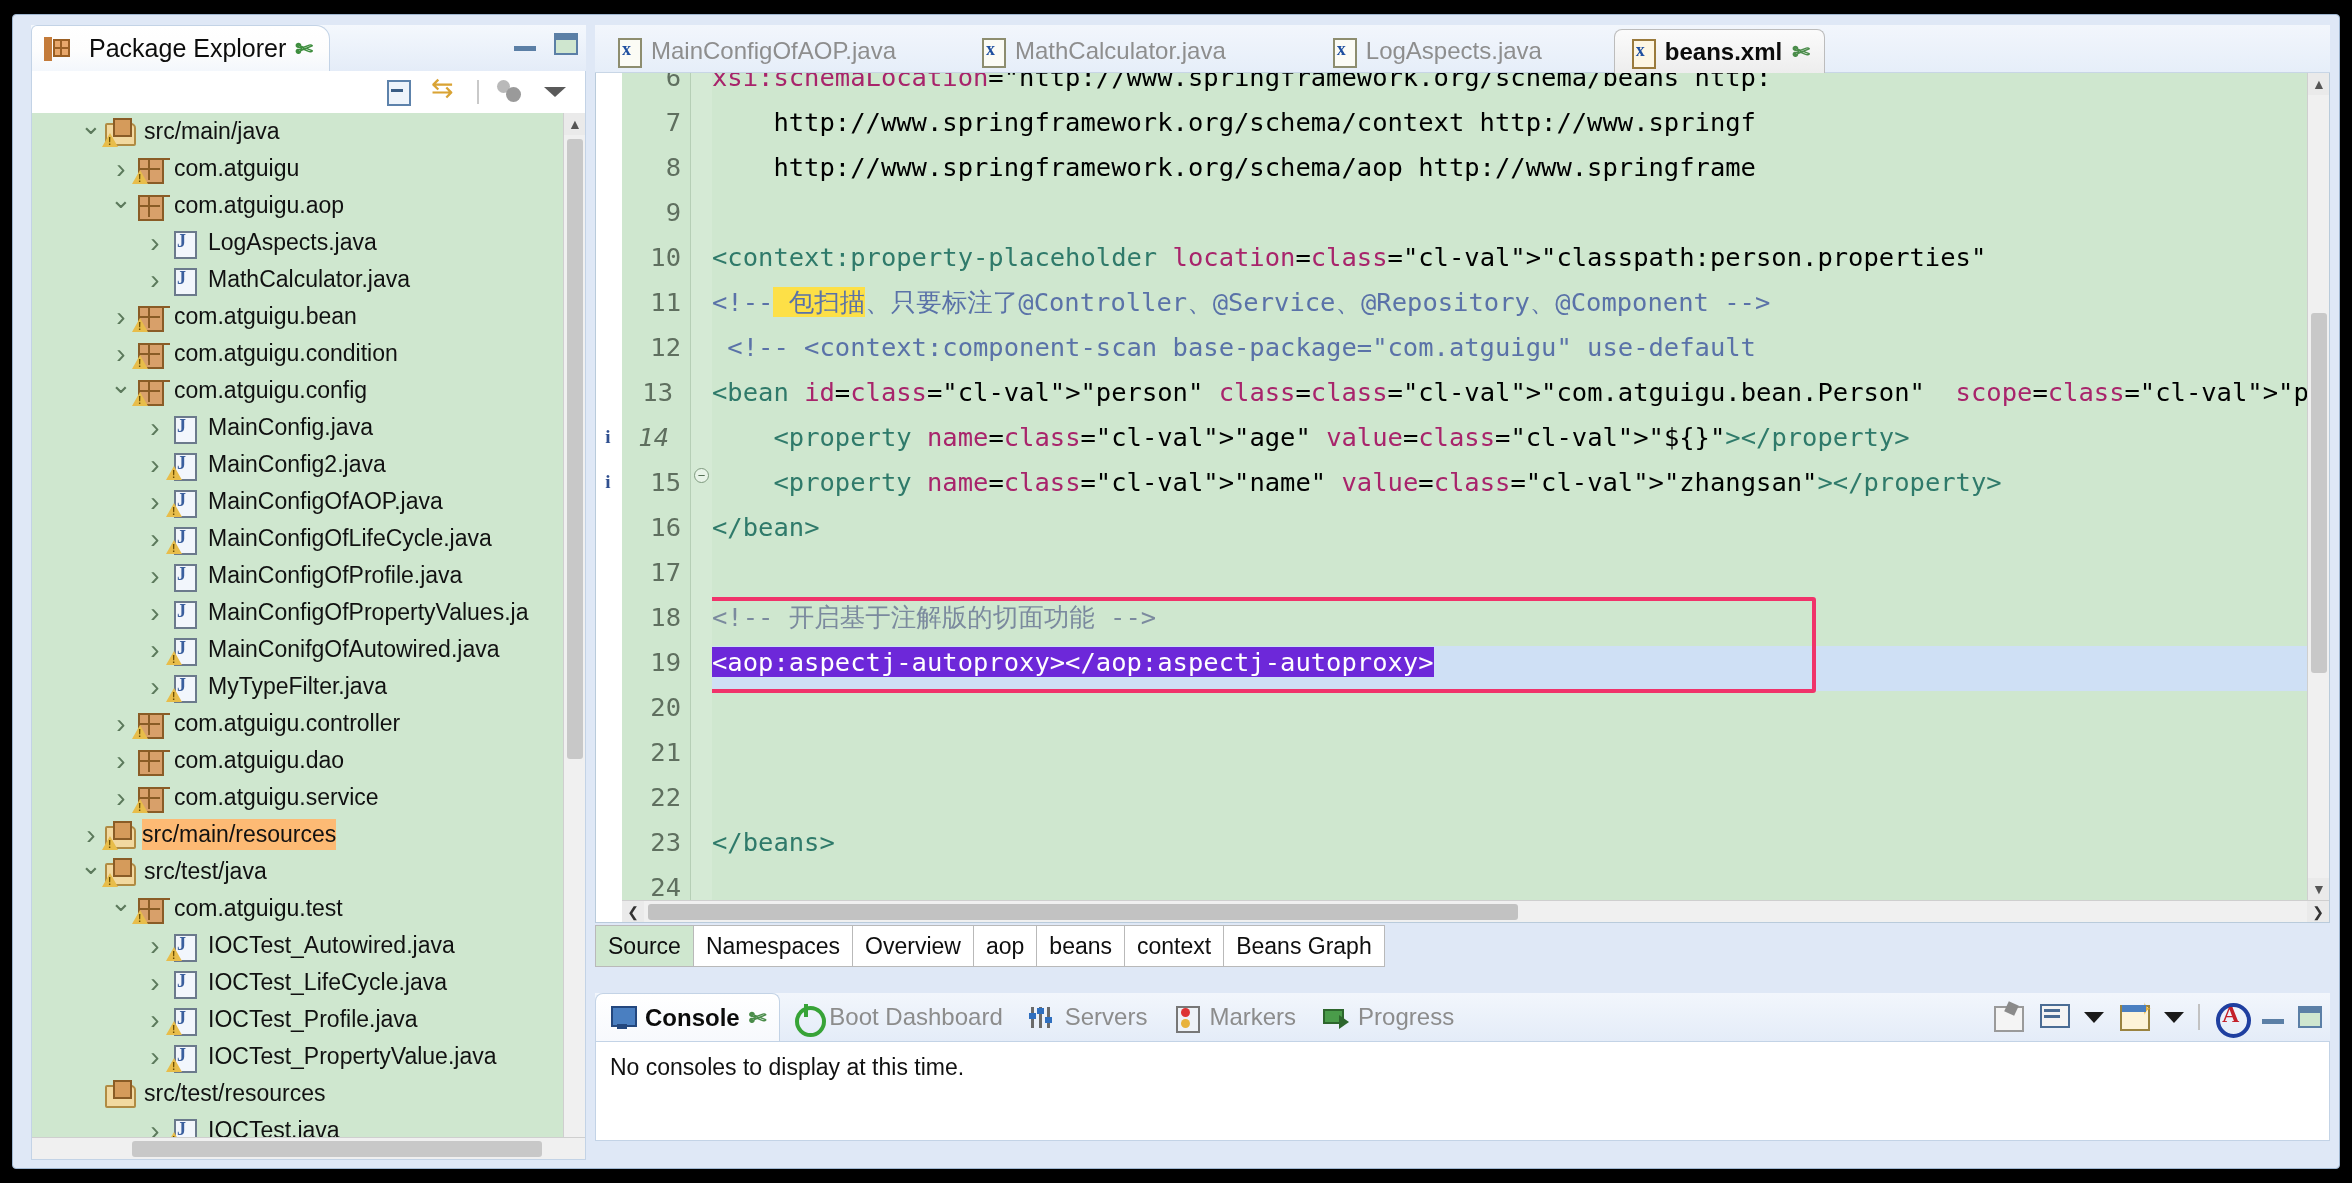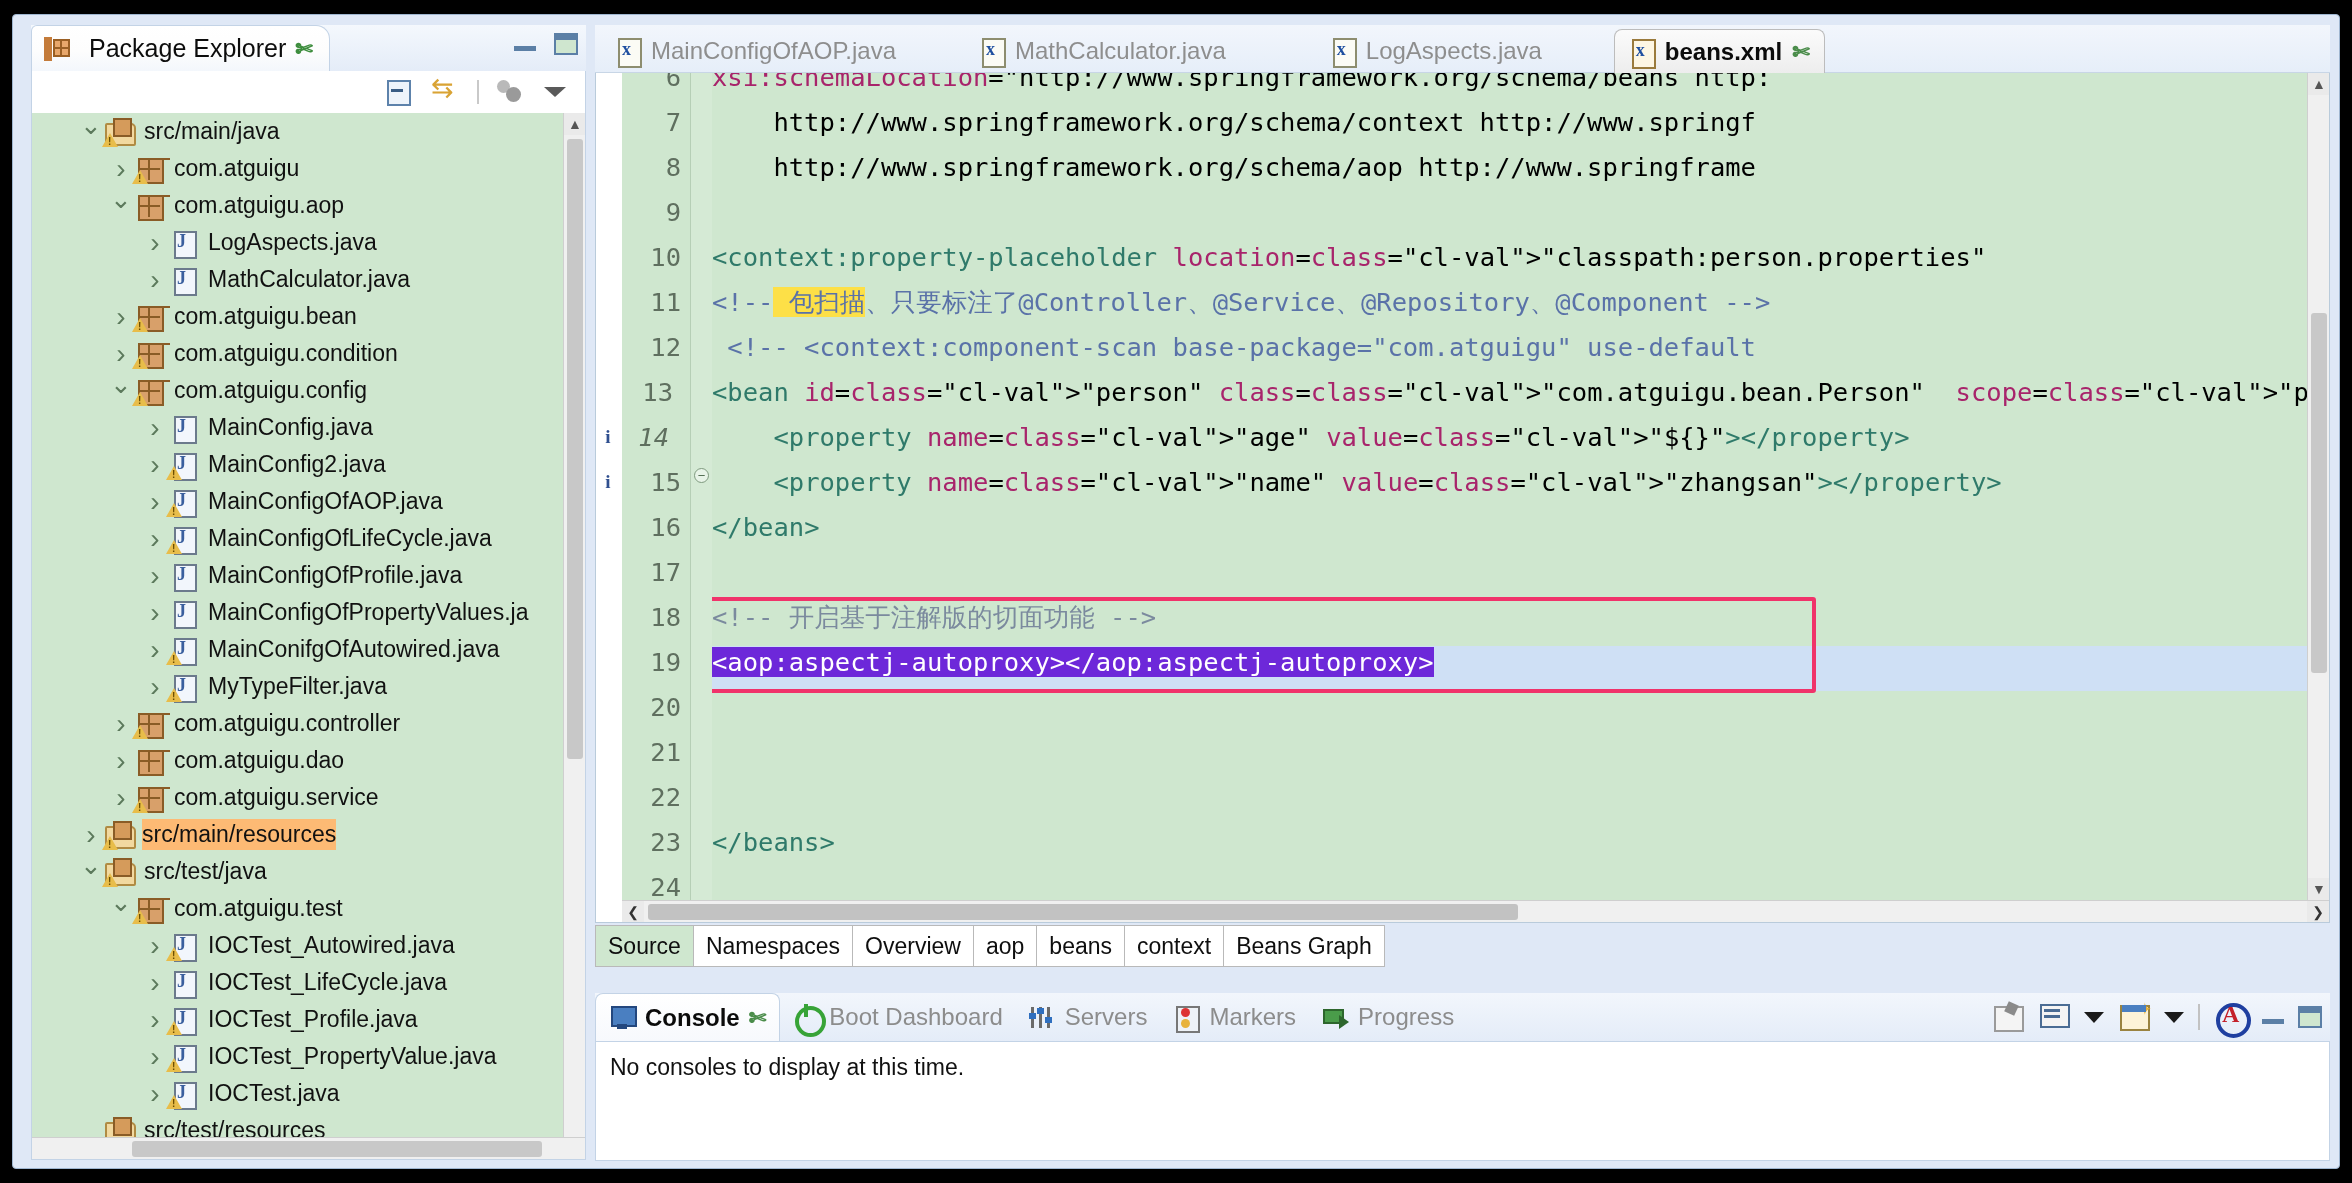--- a/index.html
+++ b/index.html
@@ -251,21 +251,21 @@
   }
   .src-tab{
     display:flex;align-items:center;padding:0 12px;font-size:23px;color:#0e0e0e;
     border:1px solid #b9b9b9;border-left:none;background:#ffffff;
   }
   .src-tab:first-child{border-left:1px solid #b9b9b9;}
   .src-tab.active{background:#cfe7cf;}
 
   
   .console-area{
-    position:absolute;left:582px;top:978px;width:1735px;height:168px;
+    position:absolute;left:582px;top:978px;width:1735px;height:148px;
   }
   .console-tabbar{
     position:relative;height:48px;
     background:linear-gradient(to bottom,#f2f6fc 0%,#e4ecf8 100%);
     display:flex;align-items:center;
   }
   .ctab{display:flex;align-items:center;gap:9px;padding:0 13px;height:48px;white-space:nowrap;}
   .ctab .ctxt{font-size:24px;color:#8c8c8c;}
   .ctab.active{background:linear-gradient(to bottom,#ffffff 0%,#f7f9fd 100%);border:1px solid #c3d3e6;border-bottom:none;border-top-left-radius:8px;border-top-right-radius:8px;}
   .ctab.active .ctxt{color:#0b0b0b;font-weight:bold;}
@@ -514,30 +514,30 @@
             <span class="lbl">IOCTest_Profile.java</span>
           </div>
           <div class="row">
             <span class="arrow closed ind2"></span>
             <span class="ico ico-java">
               <span class="warn"></span>
             </span>
             <span class="lbl">IOCTest_PropertyValue.java</span>
           </div>
           <div class="row">
-            <span class="arrow closed ind2"></span>
-            <span class="ico ico-java">
-              <span class="warn"></span>
-            </span>
-            <span class="lbl">IOCTest.java</span>
-          </div>
-          <div class="row">
             <span class="arrow none ind0"></span>
             <span class="ico ico-srcfolder"></span>
             <span class="lbl">src/test/resources</span>
+          </div>
+          <div class="row">
+            <span class="arrow closed ind2"></span>
+            <span class="ico ico-java">
+              <span class="warn"></span>
+            </span>
+            <span class="lbl">IOCTest.java</span>
           </div>
         </div>
       <div class="vscroll">
         <div class="up">▲</div>
         <div class="thumb"></div>
         <div class="down">▼</div>
       </div>
       <div class="hscroll-left">
         <div class="thumb"></div>
       </div>

